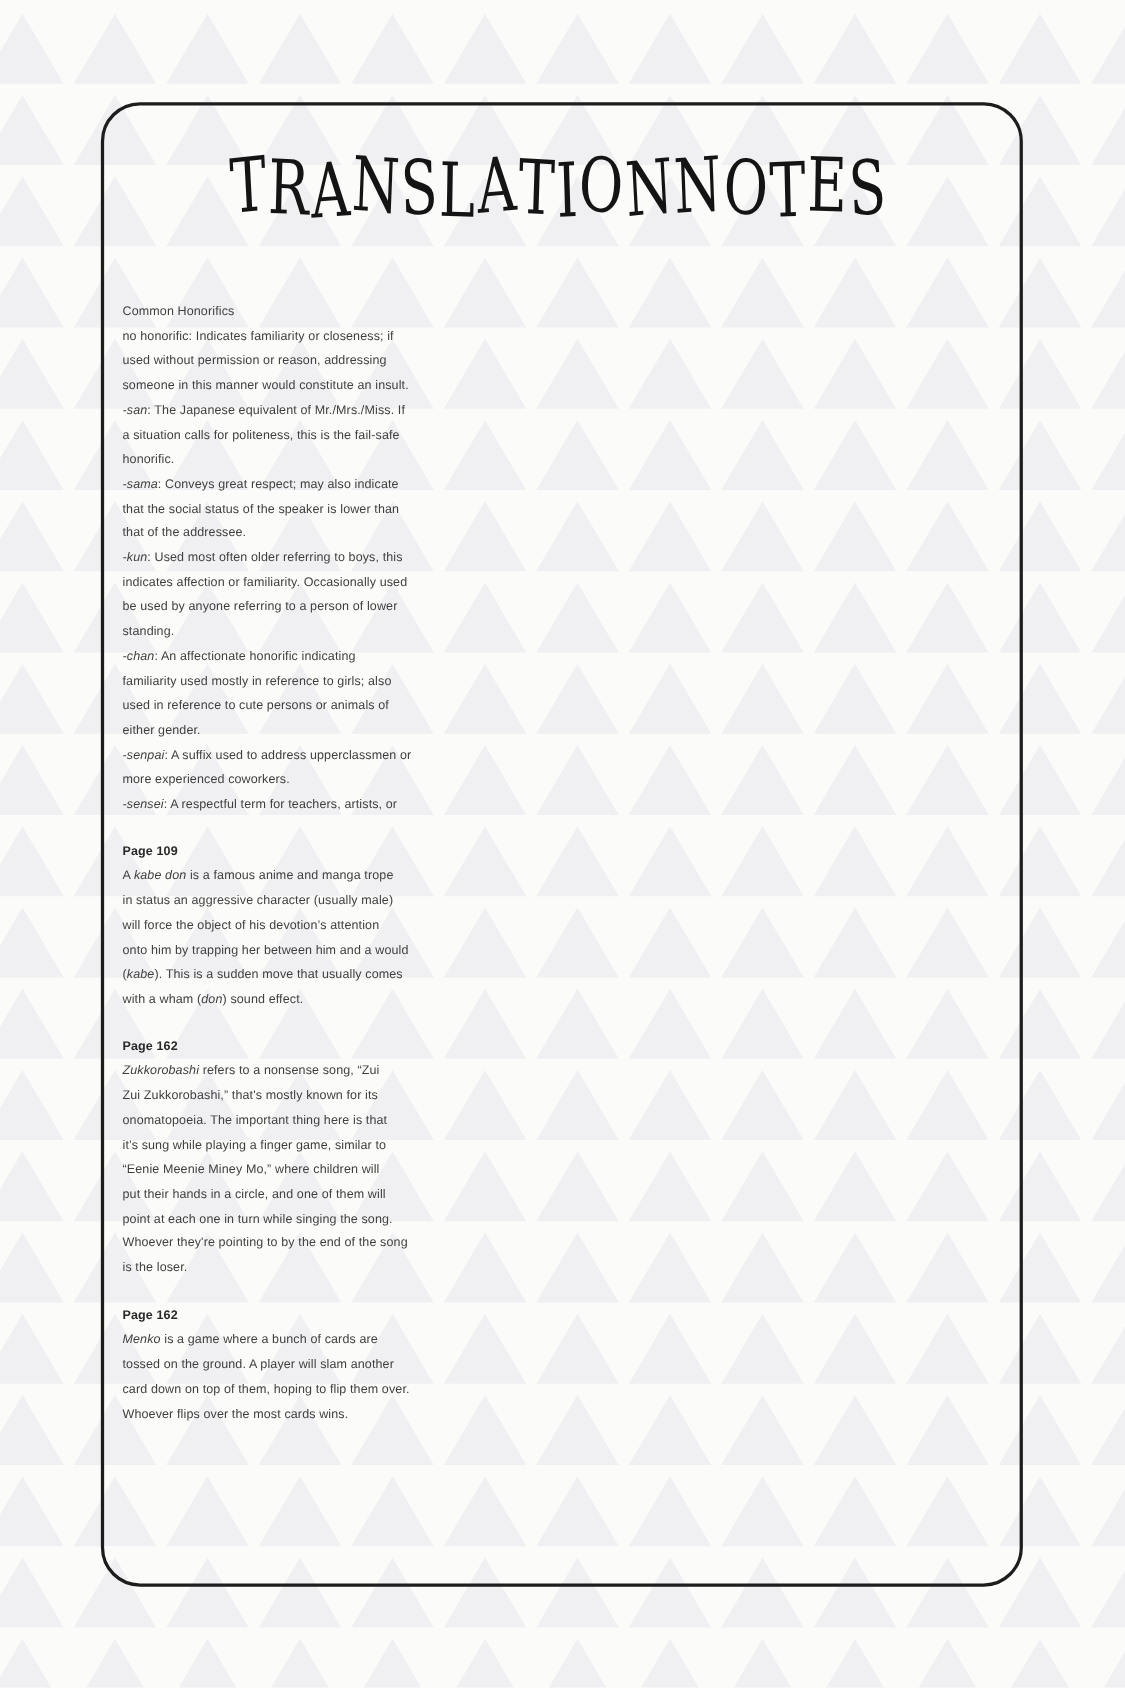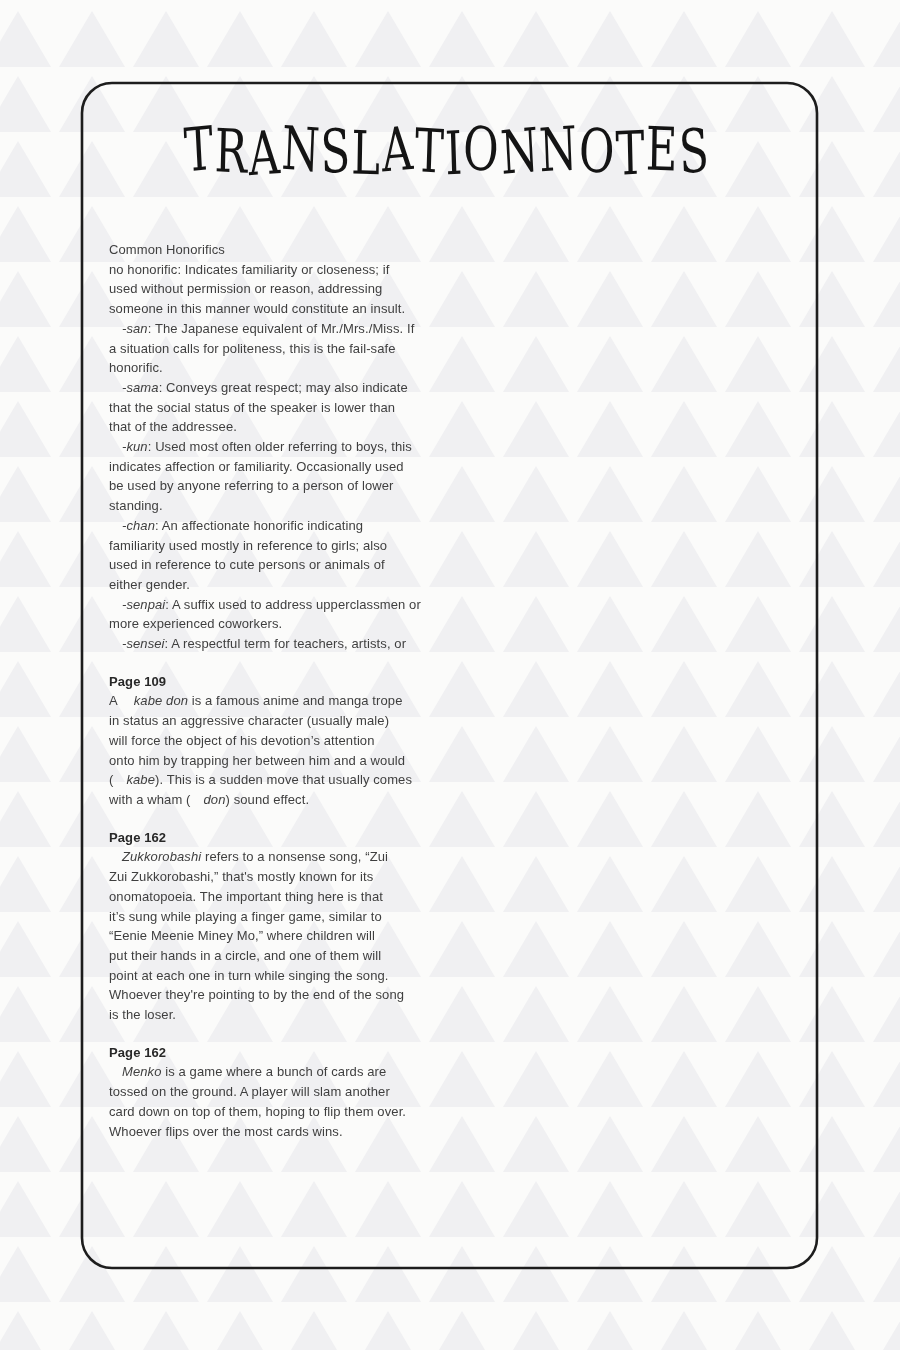--- a/index.html
+++ b/index.html
@@ -32,33 +32,33 @@
     font-size: 60px;
     letter-spacing: 2px;
     transform: scaleX(0.72);
     transform-origin: 440px center;
     white-space: nowrap;
   }
   .title .tl { display: inline-block; }
 
   .content {
     position: absolute;
-    left: 109px;
+    left: 98px;
     top: 240px;
     width: 345px;
-    font-size: 13px;
+    font-size: 10px;
     line-height: 19.7px;
     letter-spacing: 0.1px;
   }
   .content section { display: block; }
   .content section + section { margin-top: 18px; }
   .content .heading { font-weight: normal; }
   .content .heading.bold { font-weight: bold; }
   .content .line { white-space: pre; }
-  .content em { font-style: italic; margin-left: 13px; }
+  .content em { font-style: italic; }
 </style>
 </head>
 <body>
 
 <div class="page">
 
   <svg class="bg-svg" viewBox="0 0 900 1350" xmlns="http://www.w3.org/2000/svg">
     <rect x="0" y="0" width="900" height="1350" fill="#fbfbfa"></rect>
     <g>
         <polygon points="18,11 51,67 -15,67" fill="#f0f0f2"></polygon>

